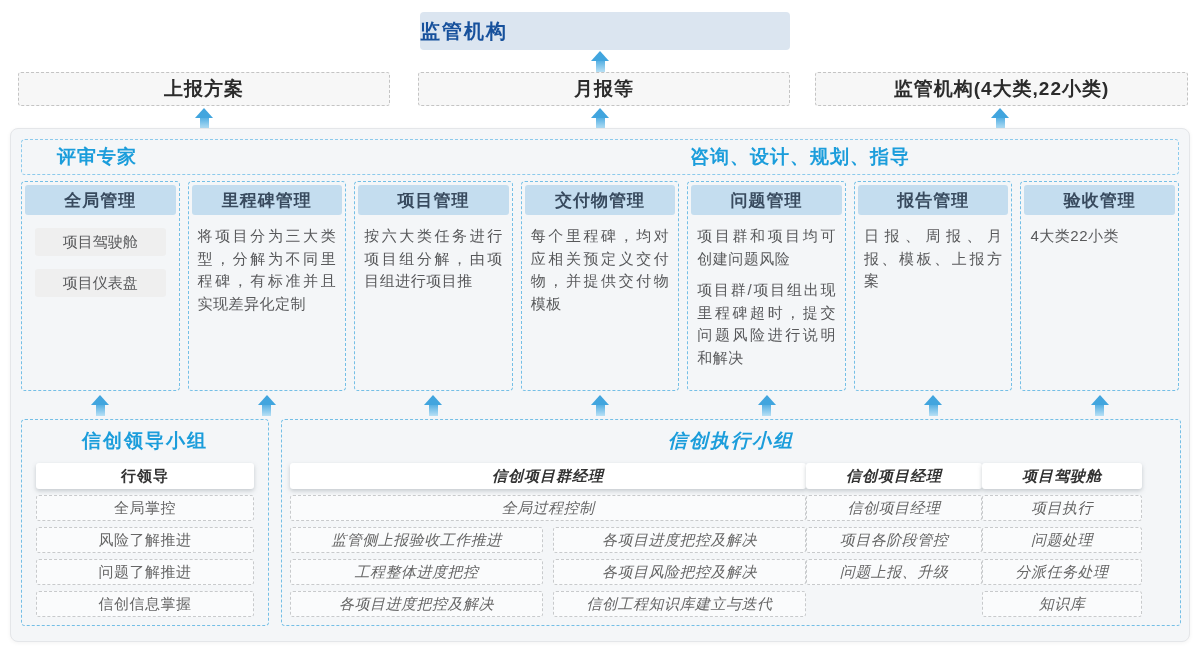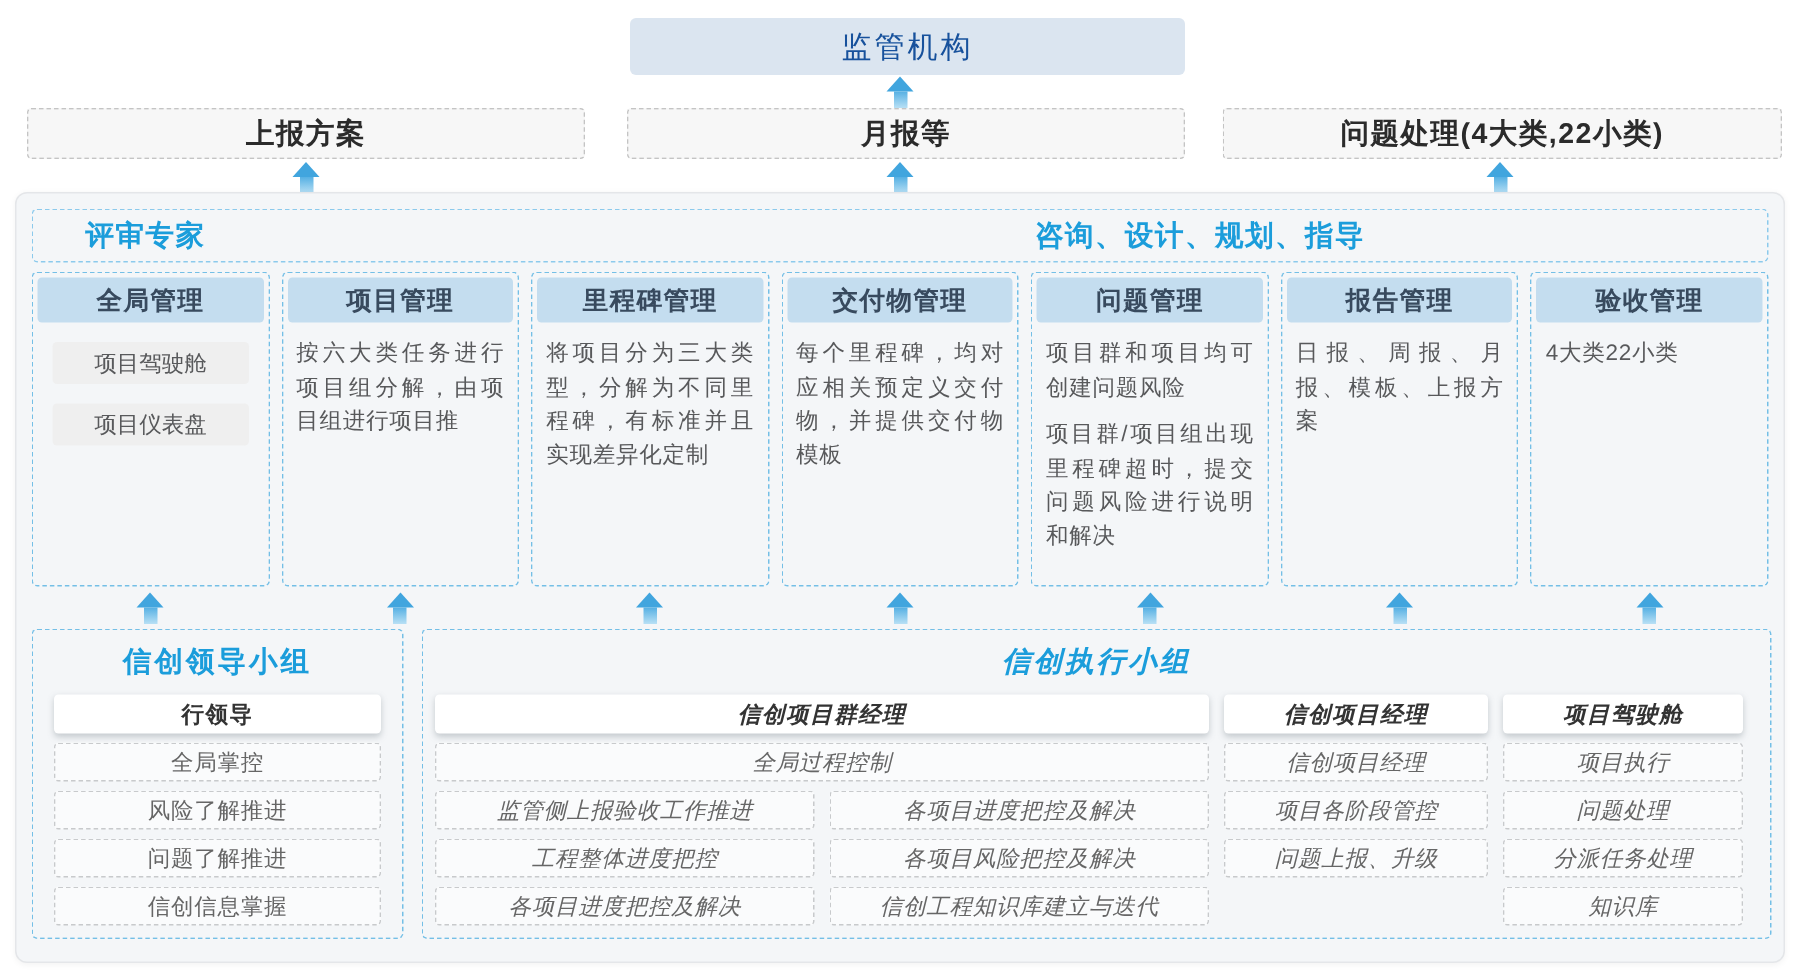--- a/index.html
+++ b/index.html
@@ -2,22 +2,22 @@
 <html><head>
 <meta charset="utf-8">
 <style>
   * { margin:0; padding:0; box-sizing:border-box; }
   html,body { width:1200px; height:650px; background:#ffffff;
     font-family:"Liberation Sans","DejaVu Sans",sans-serif; }
   .stage { position:relative; width:1200px; height:650px; overflow:hidden; }
 
   
   .regulator { position:absolute; left:420px; top:12px; width:370px; height:38px;
-    background:#dbe5f0; border-radius:4px; display:flex; align-items:center; justify-content:center;
-    font-size:20px; font-weight:normal; color:#17519c; letter-spacing:2px; }
+    background:#dbe5f0; border-radius:4px; display:flex; align-items:center; 
+    font-size:20px; font-weight:bold; color:#17519c; letter-spacing:2px; }
 
   
   .rbox { position:absolute; top:72px; height:34px; background:#f7f7f7;
     border:1px dashed #c4c4c4; border-radius:3px; display:flex; align-items:center; justify-content:center;
     font-size:19px; font-weight:bold; color:#2b2b2b; letter-spacing:1px; }
   .rbox1 { left:18px;  width:372px; }
   .rbox2 { left:418px; width:372px; }
   .rbox3 { left:815px; width:373px; }
 
   
@@ -66,21 +66,21 @@
   .g-title { text-align:center; font-size:19px; font-weight:bold; color:#1b9ddb;
     letter-spacing:2px; margin:8px 0 9px 0; }
   .role { height:26px; background:#ffffff; border-radius:3px;
     box-shadow:0 2px 4px rgba(110,120,130,0.35);
     display:flex; align-items:center; justify-content:center;
     font-size:15px; font-weight:bold; color:#333333; letter-spacing:1px; }
   .item { height:26px; margin-top:6px; background:#fafbfc;
     border:1px dashed #c8cacc; border-radius:3px;
     display:flex; align-items:center; justify-content:center;
     font-size:15px; color:#666666; letter-spacing:0.5px; }
-  .exec-row { display:flex; gap:10px; }
+  .exec-row { display:flex; }
   .sec-pgm { width:516px; }
   .sec-pm  { width:176px; }
   .sec-mem { width:160px; }
   .two-col { display:flex; gap:10px; }
   .two-col .subcol { flex:1; }
 </style>
 </head>
 <body>
 
 <div class="stage">
@@ -94,21 +94,21 @@
     <div class="a-stem"></div>
   </div>
 
   <div class="rbox rbox1">
     <span>上报方案</span>
   </div>
   <div class="rbox rbox2">
     <span>月报等</span>
   </div>
   <div class="rbox rbox3">
-    <span>问题处理(4大类,22小类)</span>
+    <span>监管机构(4大类,22小类)</span>
   </div>
 
   <div class="arrow abs-arrow" style="left:204px; top:108px;">
     <div class="a-head"></div>
     <div class="a-stem"></div>
   </div>
   <div class="arrow abs-arrow" style="left:600px; top:108px;">
     <div class="a-head"></div>
     <div class="a-stem"></div>
   </div>
@@ -126,30 +126,30 @@
 
     <div class="cols">
 
       <div class="col">
         <div class="col-hd">全局管理</div>
         <div class="chip">项目驾驶舱</div>
         <div class="chip">项目仪表盘</div>
       </div>
 
       <div class="col">
+        <div class="col-hd">里程碑管理</div>
+        <div class="col-body">
+          <p>将项目分为三大类型，分解为不同里程碑，有标准并且实现差异化定制</p>
+        </div>
+      </div>
+
+      <div class="col">
         <div class="col-hd">项目管理</div>
         <div class="col-body">
           <p>按六大类任务进行项目组分解，由项目组进行项目推</p>
-        </div>
-      </div>
-
-      <div class="col">
-        <div class="col-hd">里程碑管理</div>
-        <div class="col-body">
-          <p>将项目分为三大类型，分解为不同里程碑，有标准并且实现差异化定制</p>
         </div>
       </div>
 
       <div class="col">
         <div class="col-hd">交付物管理</div>
         <div class="col-body">
           <p>每个里程碑，均对应相关预定义交付物，并提供交付物模板</p>
         </div>
       </div>
 

